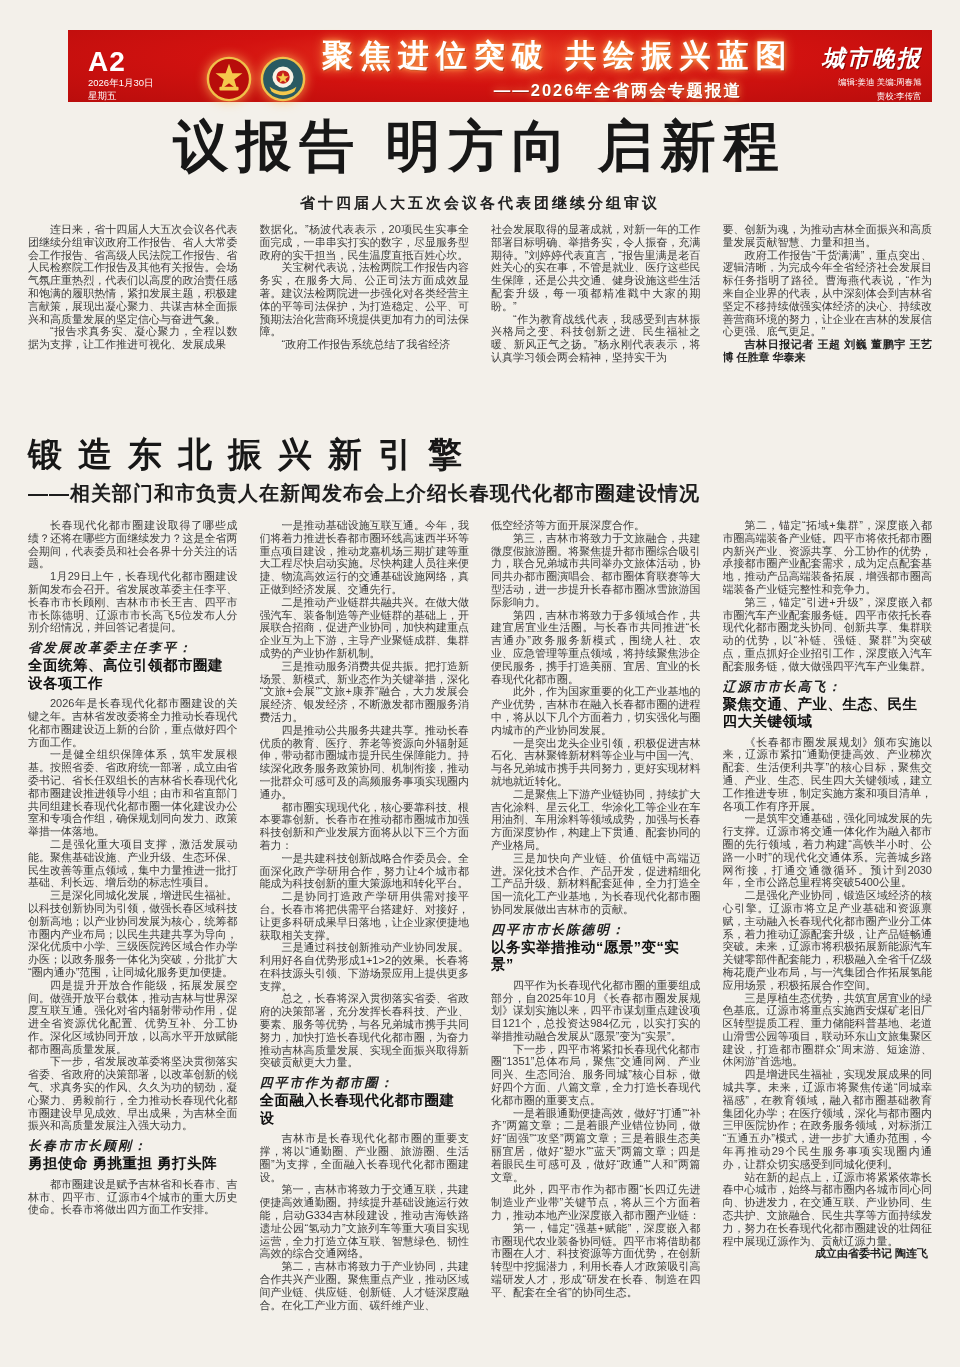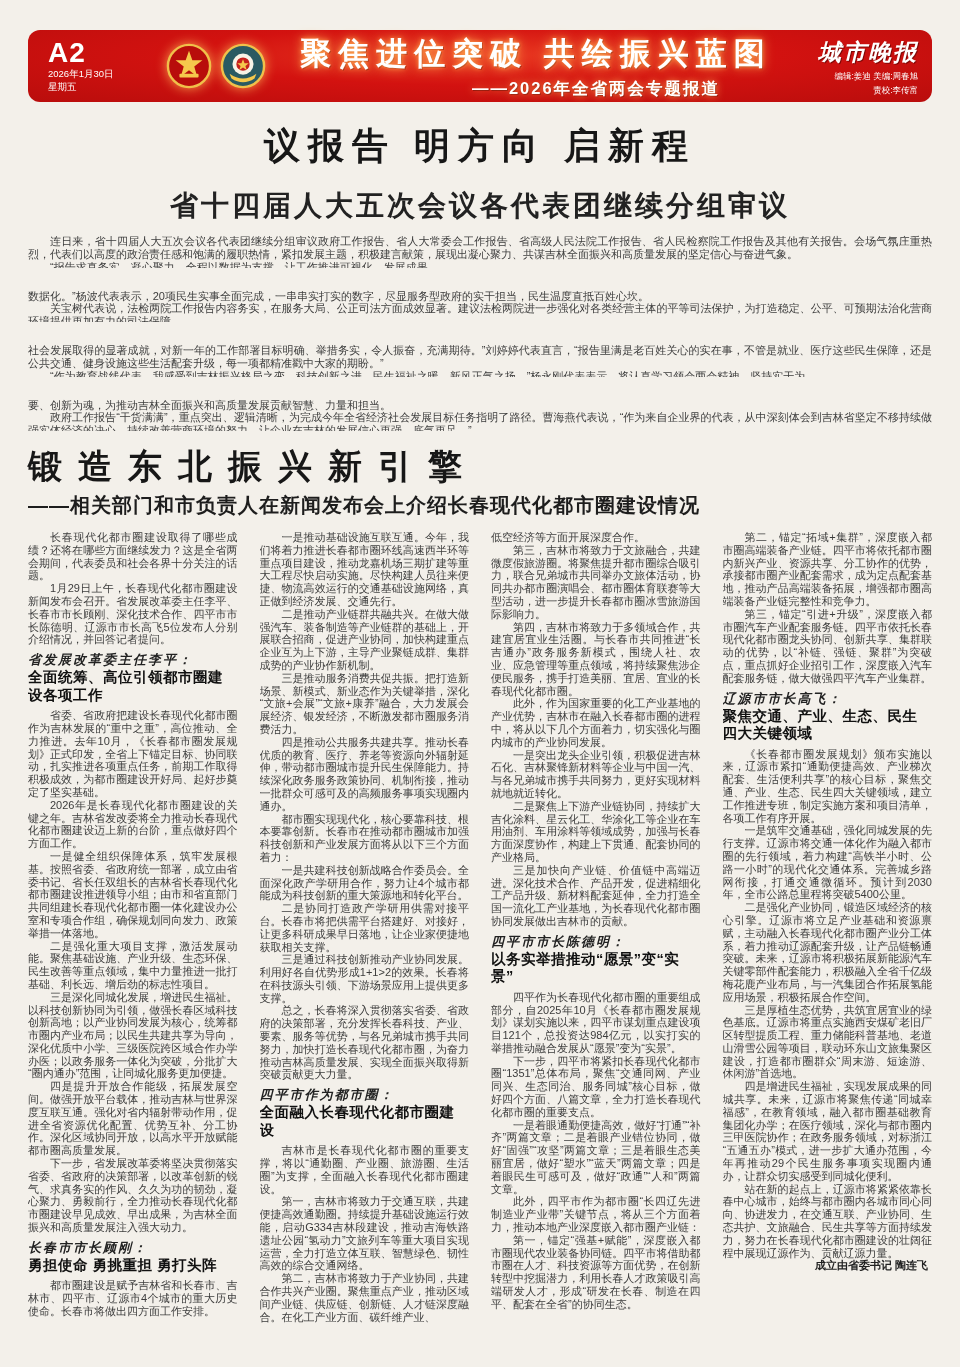--- a/index.html
+++ b/index.html
@@ -13,25 +13,25 @@
     width:960px;height:1367px;
     background:#f3f0ea;
     overflow:hidden;
     position:relative;
   }
   .inner{padding:30px 28px 0;}
 
   
   .masthead{
     height:72px;
-    border-radius:12px;
+    border-radius:0;
     background:radial-gradient(ellipse at 50% 35%, #ea3a22 0%, #d31210 45%, #b90d0c 100%);
-    display:flex;align-items:center;
+    display:flex;align-items:flex-end;
     color:#fff;
-    padding:0 14px 0 20px;box-sizing:border-box;
+    padding:0 14px 0 20px;box-sizing:border-box;margin-left:40px;
   }
   .mh-left{width:118px;flex:0 0 auto;}
   .mh-pageno{font-size:28px;font-weight:800;line-height:28px;letter-spacing:1px;}
   .mh-date,.mh-weekday{font-size:9.5px;line-height:12px;margin-top:1px;}
   .mh-emblems{flex:0 0 auto;display:flex;align-items:center;gap:8px;margin-right:16px;}
   .emblem{width:46px;height:46px;display:block;filter:drop-shadow(0 0 6px rgba(255,190,90,.8));}
   .mh-center{flex:1 1 auto;text-align:center;}
   .mh-title{
     font-size:31px;font-weight:900;letter-spacing:7px;
     text-shadow:0 0 12px #ffb257,0 0 4px #ff8a3c,1px 1px 0 #8d0a07;
@@ -46,38 +46,38 @@
   .mh-paper{
     font-family:"Liberation Serif","DejaVu Serif",serif;
     font-style:italic;font-weight:800;font-size:23px;letter-spacing:2px;
     text-shadow:1px 1px 0 #7e0806;white-space:nowrap;
   }
   .mh-editors{font-size:8.5px;line-height:11px;margin-top:3px;}
 
   
   .headline1{margin-top:14px;text-align:center;color:#171717;}
   .headline1 .t{
-    font-size:36px;font-weight:900;letter-spacing:8px;line-height:60px;
+    font-size:55px;font-weight:900;letter-spacing:8px;line-height:60px;
     white-space:nowrap;
   }
   .headline1 .s{
-    font-size:28px;font-weight:600;letter-spacing:3px;margin-top:11px;color:#222;
+    font-size:15px;font-weight:600;letter-spacing:3px;margin-top:18px;color:#222;
   }
   .headline2{margin-top:16px;color:#171717;}
   .headline2 .t{
     font-size:34px;font-weight:900;letter-spacing:16px;line-height:38px;white-space:nowrap;
   }
   .headline2 .s{
     font-size:20px;font-weight:600;letter-spacing:1px;margin-top:7px;color:#1d1d1d;
   }
 
   
   .cols{display:flex;gap:22px;margin-top:10px;}
   .col{flex:1 1 0;overflow:hidden;}
-  .cols.a1{height:196px;flex-direction:column;}
+  .cols.a1{height:196px;}
   .cols.a2{height:872px;margin-top:12px;}
   .blk{
     margin:0;padding:0;
     font-size:11px;line-height:12.8px;
     color:#3c3c3c;
     text-align:justify;
     text-justify:inter-ideograph;
   }
   .blk.p{text-indent:2em;}
   .blk.pc{text-indent:0;}
@@ -159,24 +159,23 @@
     </div>
 
     <div class="headline2">
       <div class="t">锻造东北振兴新引擎</div>
       <div class="s">——相关部门和市负责人在新闻发布会上介绍长春现代化都市圈建设情况</div>
     </div>
 
     <div class="cols a2">
       <div class="col">
           <p class="blk p">长春现代化都市圈建设取得了哪些成绩？还将在哪些方面继续发力？这是全省两会期间，代表委员和社会各界十分关注的话题。</p>
-          <p class="blk p">1月29日上午，长春现代化都市圈建设新闻发布会召开。省发展改革委主任李平、长春市市长顾刚、深化技术合作、四平市市长陈德明、辽源市市长高飞5位发布人分别介绍情况，并回答记者提问。</p>
+          <p class="blk p">1月29日上午，长春现代化都市圈建设新闻发布会召开。省发展改革委主任李平、长春市市长顾刚、吉林市市长王吉、四平市市长陈德明、辽源市市长高飞5位发布人分别介绍情况，并回答记者提问。</p>
           <p class="blk sp">省发展改革委主任李平：</p>
           <p class="blk sh">全面统筹、高位引领都市圈建设各项工作</p>
-          <p class="blk p">省委、省政府把建设长春现代化都市圈作为吉林发展的“重中之重”，高位推动、全力推进。去年10月，《长春都市圈发展规划》正式印发，全省上下锚定目标、协同联动，扎实推进各项重点任务，前期工作取得积极成效，为都市圈建设开好局、起好步奠定了坚实基础。</p>
           <p class="blk p">2026年是长春现代化都市圈建设的关键之年。吉林省发改委将全力推动长春现代化都市圈建设迈上新的台阶，重点做好四个方面工作。</p>
           <p class="blk p">一是健全组织保障体系，筑牢发展根基。按照省委、省政府统一部署，成立由省委书记、省长任双组长的吉林省长春现代化都市圈建设推进领导小组；由市和省直部门共同组建长春现代化都市圈一体化建设办公室和专项合作组，确保规划同向发力、政策举措一体落地。</p>
           <p class="blk p">二是强化重大项目支撑，激活发展动能。聚焦基础设施、产业升级、生态环保、民生改善等重点领域，集中力量推进一批打基础、利长远、增后劲的标志性项目。</p>
           <p class="blk p">三是深化同城化发展，增进民生福祉。以科技创新协同为引领，做强长春区域科技创新高地；以产业协同发展为核心，统筹都市圈内产业布局；以民生共建共享为导向，深化优质中小学、三级医院跨区域合作办学办医；以政务服务一体化为突破，分批扩大“圈内通办”范围，让同城化服务更加便捷。</p>
           <p class="blk p">四是提升开放合作能级，拓展发展空间。做强开放平台载体，推动吉林与世界深度互联互通。强化对省内辐射带动作用，促进全省资源优化配置、优势互补、分工协作。深化区域协同开放，以高水平开放赋能都市圈高质量发展。</p>
           <p class="blk p">下一步，省发展改革委将坚决贯彻落实省委、省政府的决策部署，以改革创新的锐气、求真务实的作风、久久为功的韧劲，凝心聚力、勇毅前行，全力推动长春现代化都市圈建设早见成效、早出成果，为吉林全面振兴和高质量发展注入强大动力。</p>
           <p class="blk sp">长春市市长顾刚：</p>
           <p class="blk sh">勇担使命 勇挑重担 勇打头阵</p>
           <p class="blk p">都市圈建设是赋予吉林省和长春市、吉林市、四平市、辽源市4个城市的重大历史使命。长春市将做出四方面工作安排。</p>
         </div>

